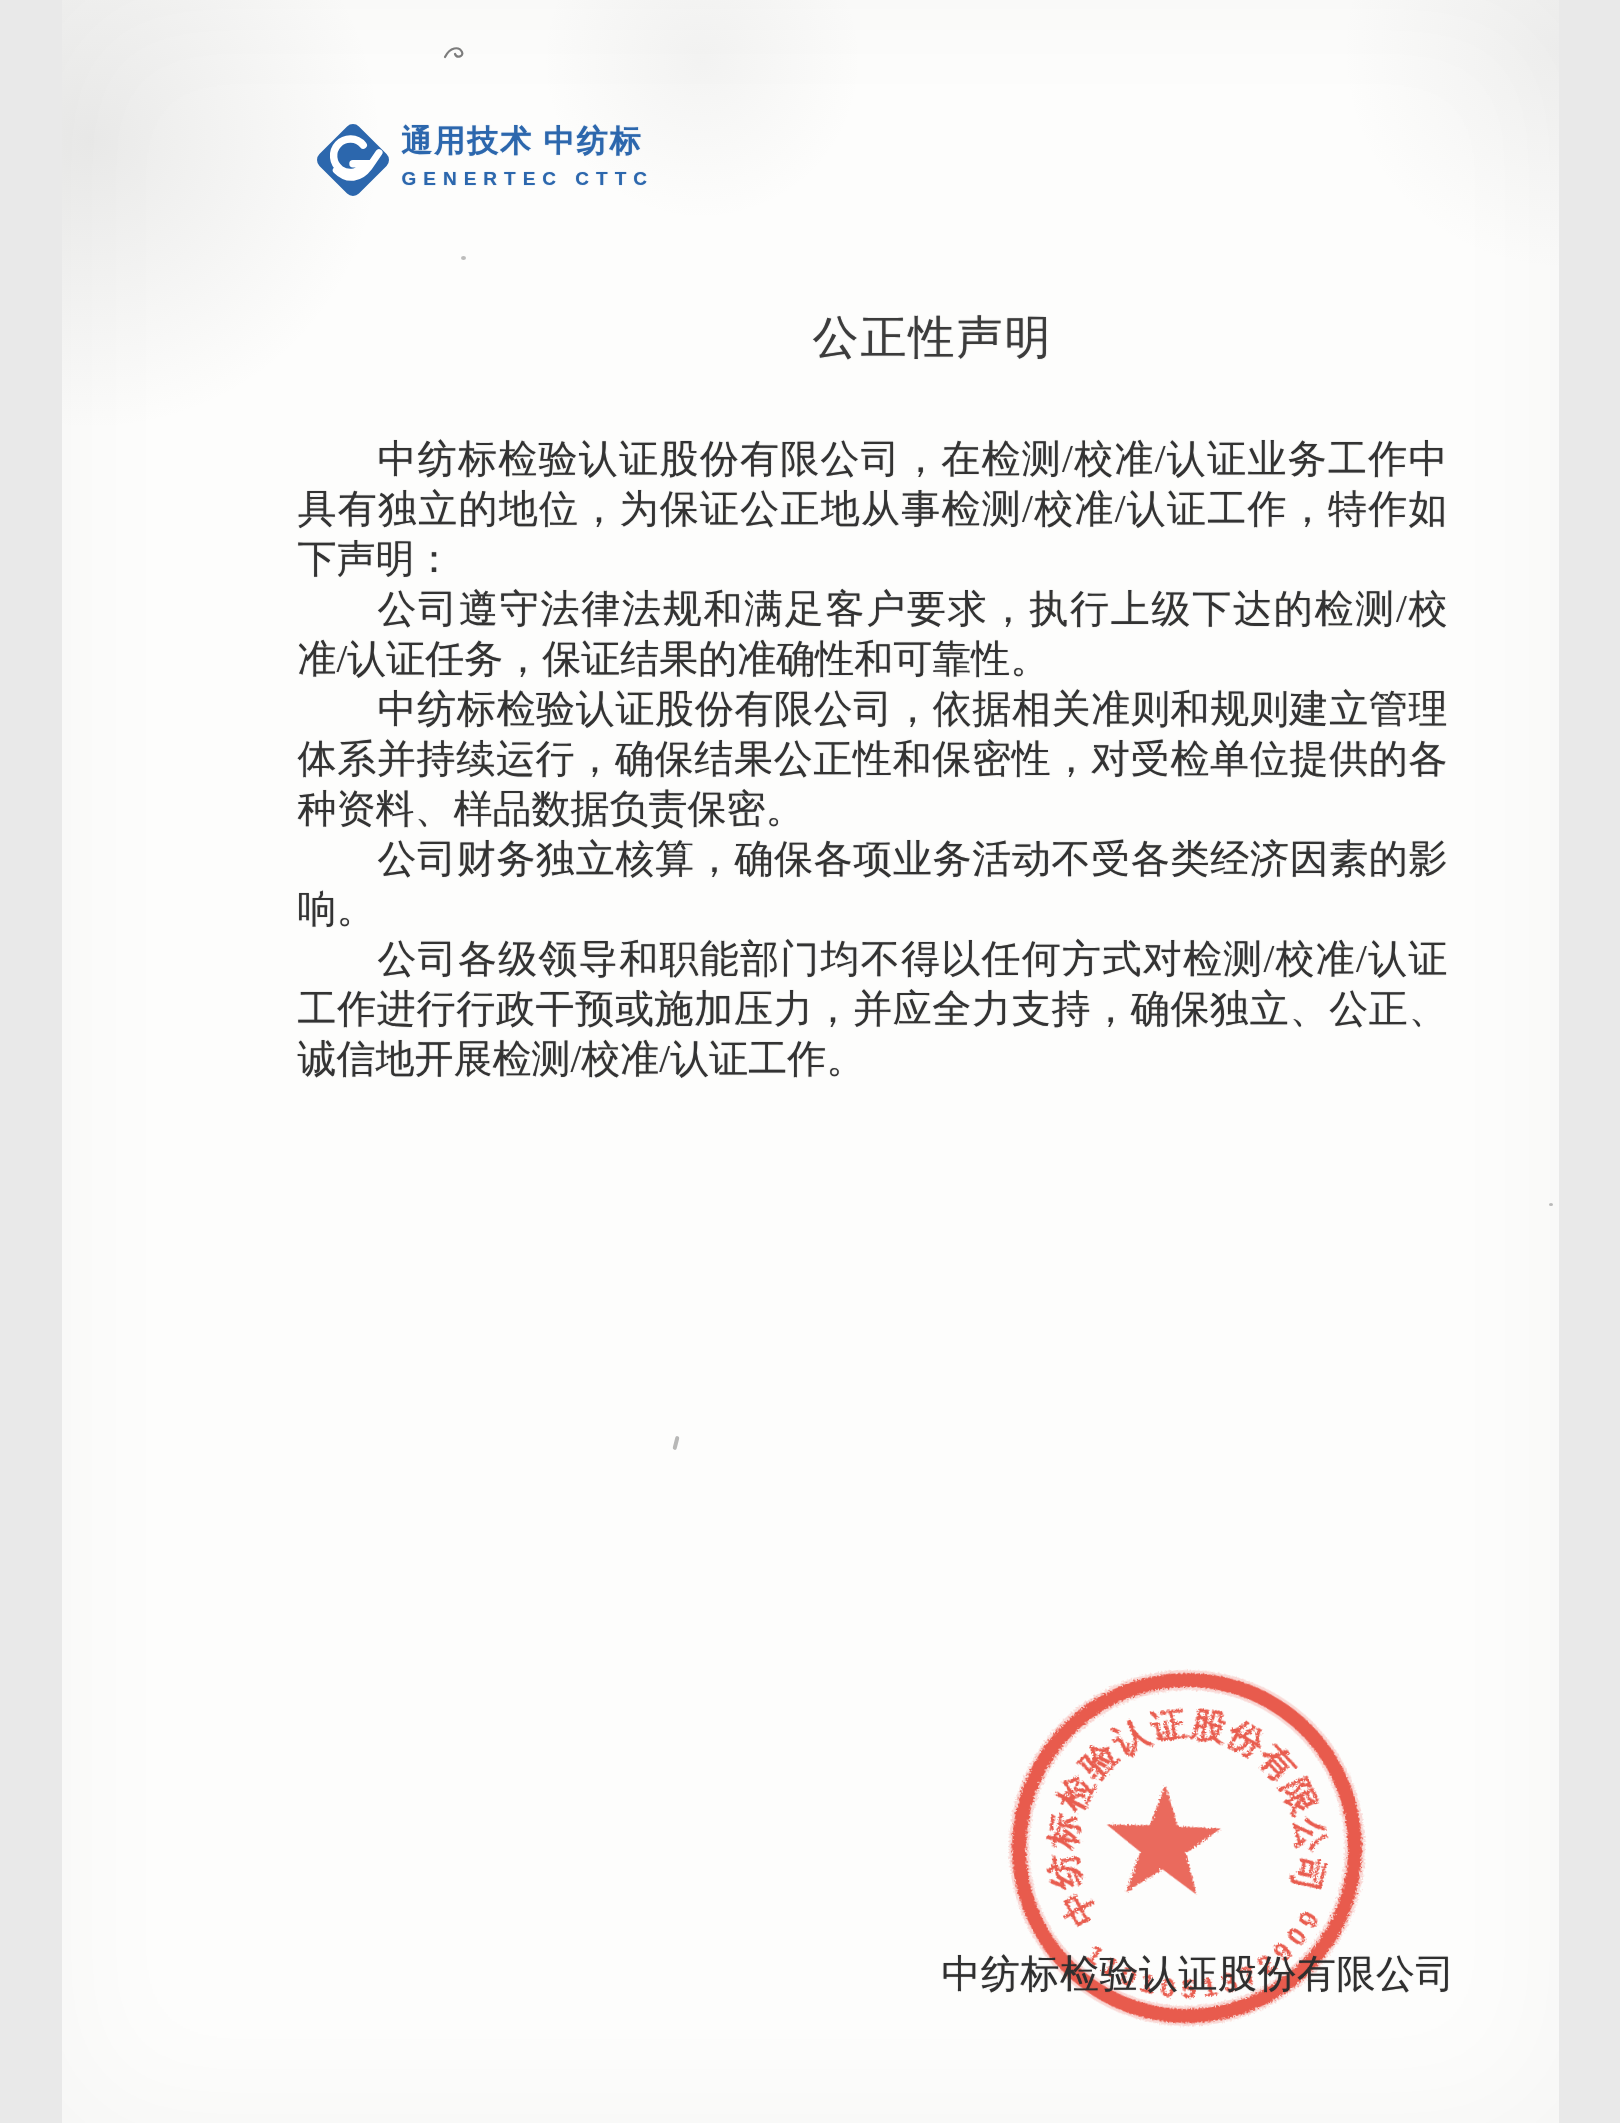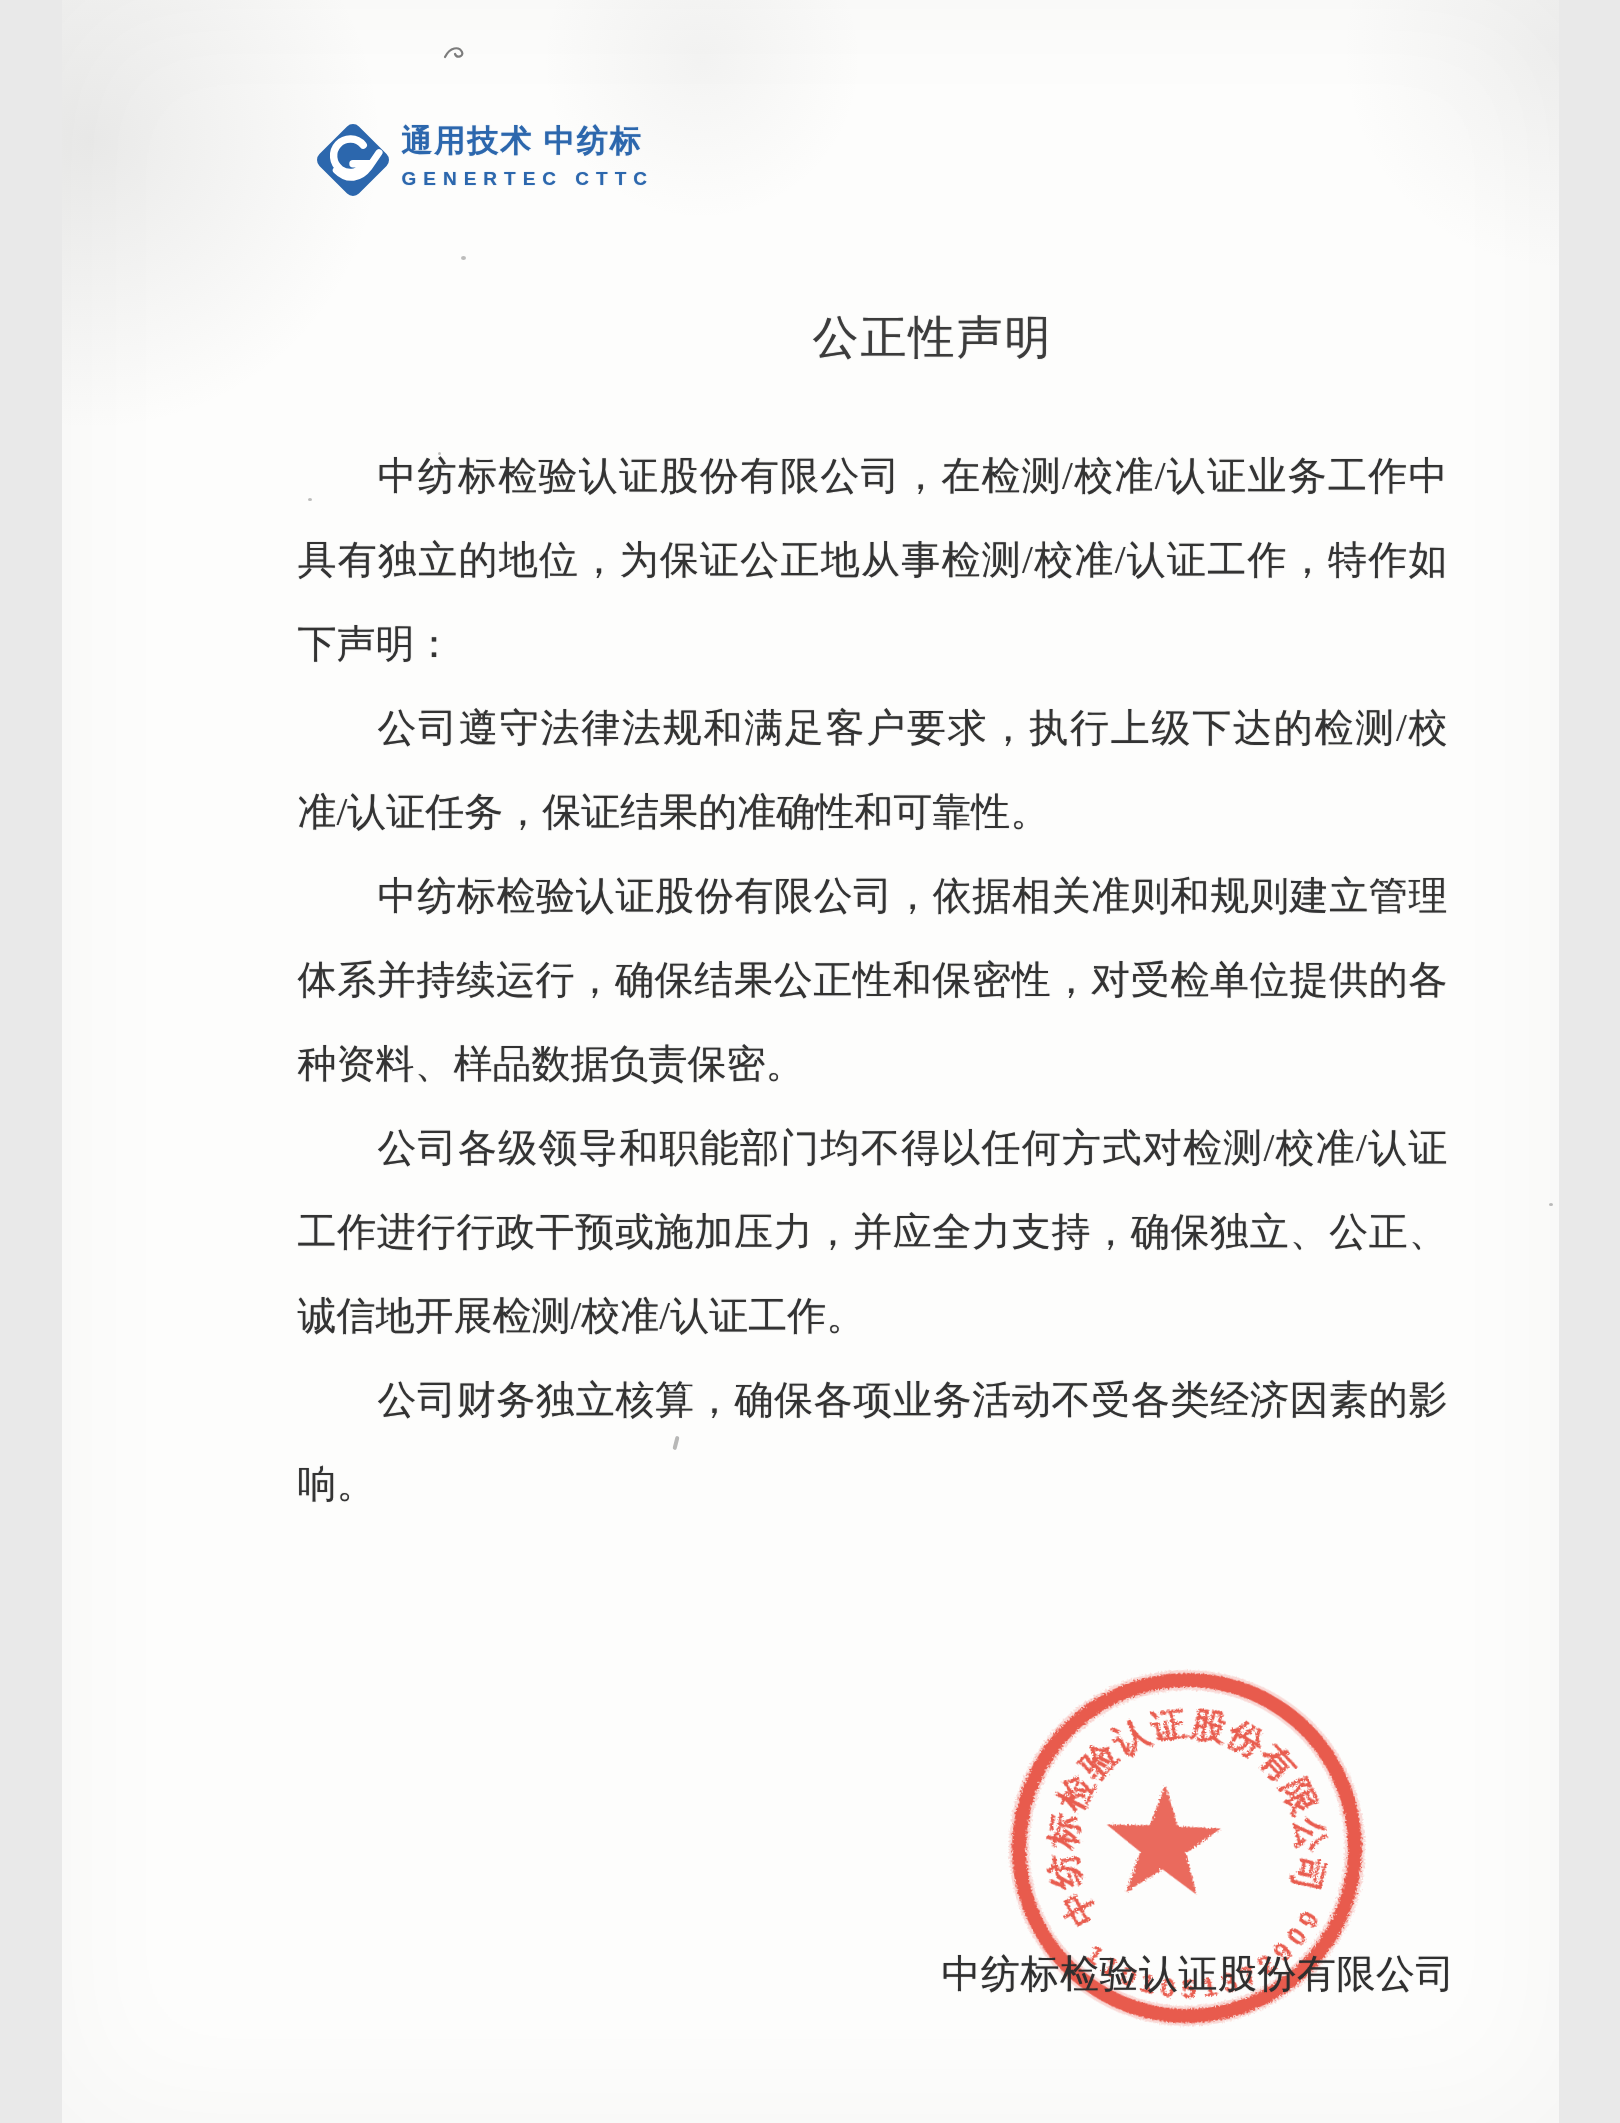--- a/index.html
+++ b/index.html
@@ -33,21 +33,21 @@
   
   .title{
     position:absolute;left:751px;top:307px;margin:0;
     font-size:46px;font-weight:500;letter-spacing:2px;color:#3c3c3c;
     text-shadow:0 0 1px rgba(60,60,60,.55);
     white-space:nowrap;
   }
   
   .body{
     position:absolute;left:236px;top:434px;width:1150px;
-    font-size:39px;line-height:84px;color:#333;
+    font-size:39px;line-height:50px;color:#333;
     text-align:justify;
     text-shadow:0 0 1px rgba(55,55,55,.5);
   }
   .body p{margin:0;text-indent:80px;}
   
   .seal{position:absolute;left:945px;top:1668px;width:360px;height:360px;z-index:4;}
   .seal svg{display:block;width:100%;height:100%;}
   .seal-ring-text{
     font-family:"Liberation Serif","DejaVu Serif",serif;
     font-size:35px;letter-spacing:1px;fill:#e64637;font-weight:bold;
@@ -83,22 +83,22 @@
       <div class="logo-en">GENERTEC CTTC</div>
     </div>
   </header>
 
   <h1 class="title">公正性声明</h1>
 
   <main class="body">
     <p>中纺标检验认证股份有限公司，在检测/校准/认证业务工作中具有独立的地位，为保证公正地从事检测/校准/认证工作，特作如下声明：</p>
     <p>公司遵守法律法规和满足客户要求，执行上级下达的检测/校准/认证任务，保证结果的准确性和可靠性。</p>
     <p>中纺标检验认证股份有限公司，依据相关准则和规则建立管理体系并持续运行，确保结果公正性和保密性，对受检单位提供的各种资料、样品数据负责保密。</p>
+    <p>公司财务独立核算，确保各项业务活动不受各类经济因素的影响。</p>
     <p>公司各级领导和职能部门均不得以任何方式对检测/校准/认证工作进行行政干预或施加压力，并应全力支持，确保独立、公正、诚信地开展检测/校准/认证工作。</p>
-    <p>公司财务独立核算，确保各项业务活动不受各类经济因素的影响。</p>
   </main>
 
   <div class="seal">
     <svg viewBox="0 0 360 360" aria-hidden="true">
       <defs>
         <filter id="stampTex" x="-10%" y="-10%" width="120%" height="120%">
           <feTurbulence type="fractalNoise" baseFrequency="0.55" numOctaves="2" seed="7" result="n"></feTurbulence>
           <feDisplacementMap in="SourceGraphic" in2="n" scale="5"></feDisplacementMap>
         </filter>
         <path id="sealTextArc" d="M 83 236 A 112 112 0 1 1 277 236" fill="none"></path>

